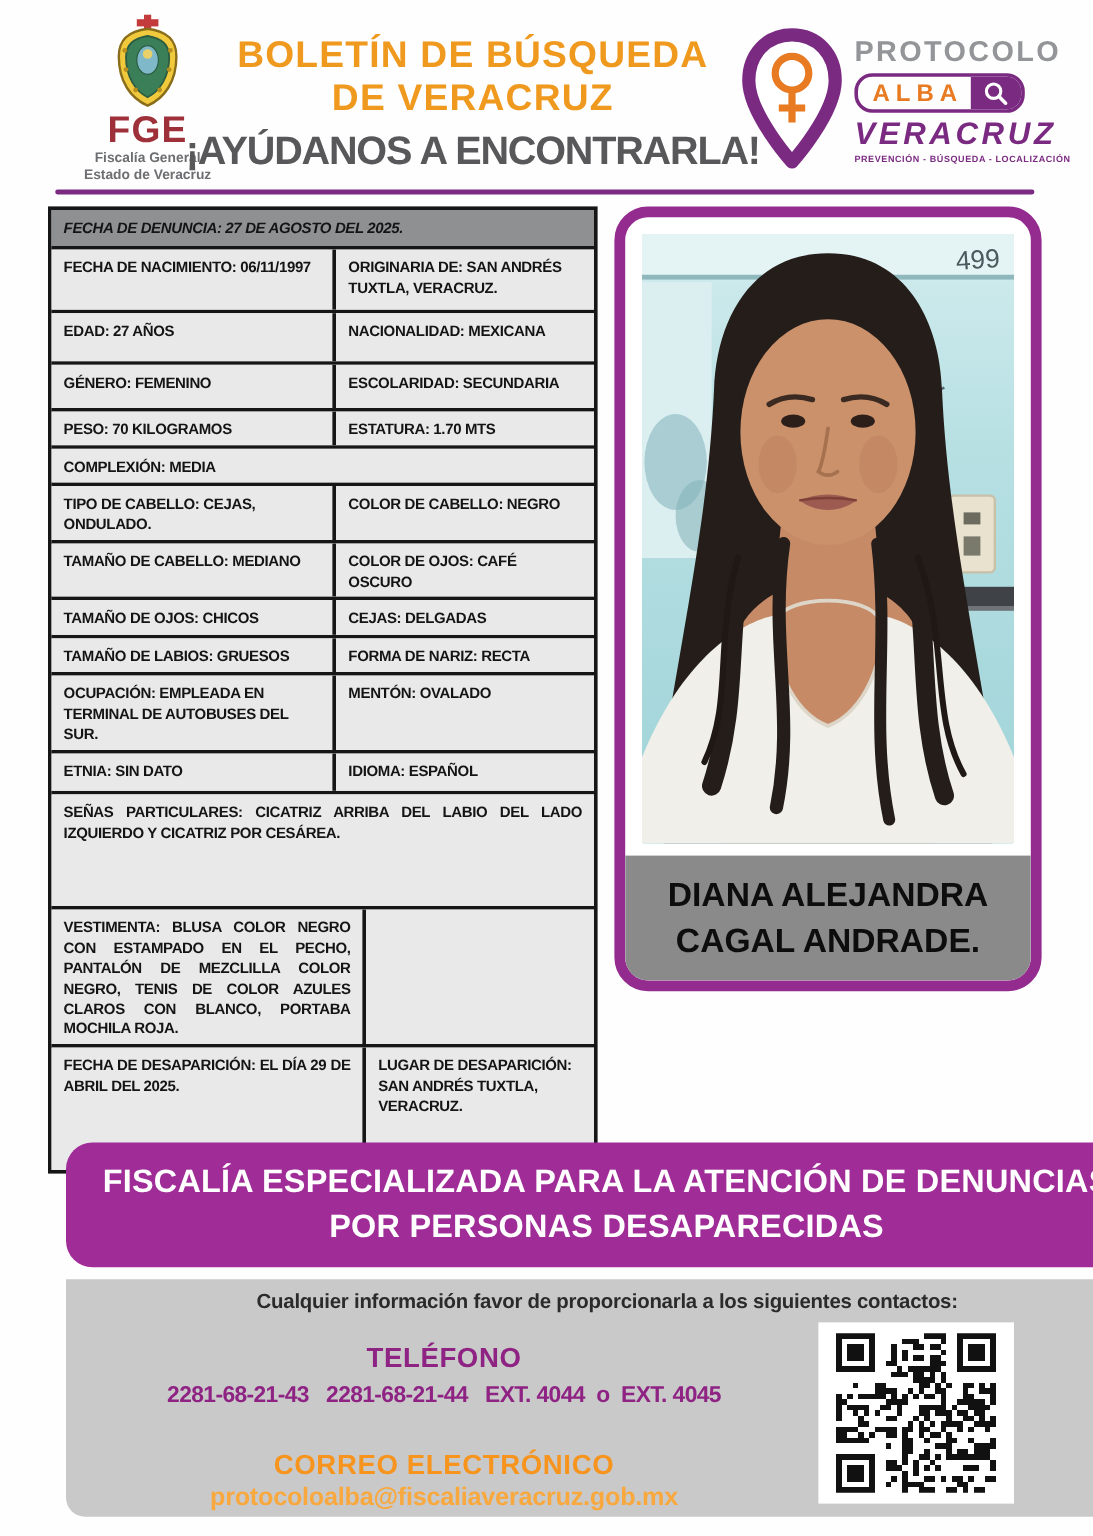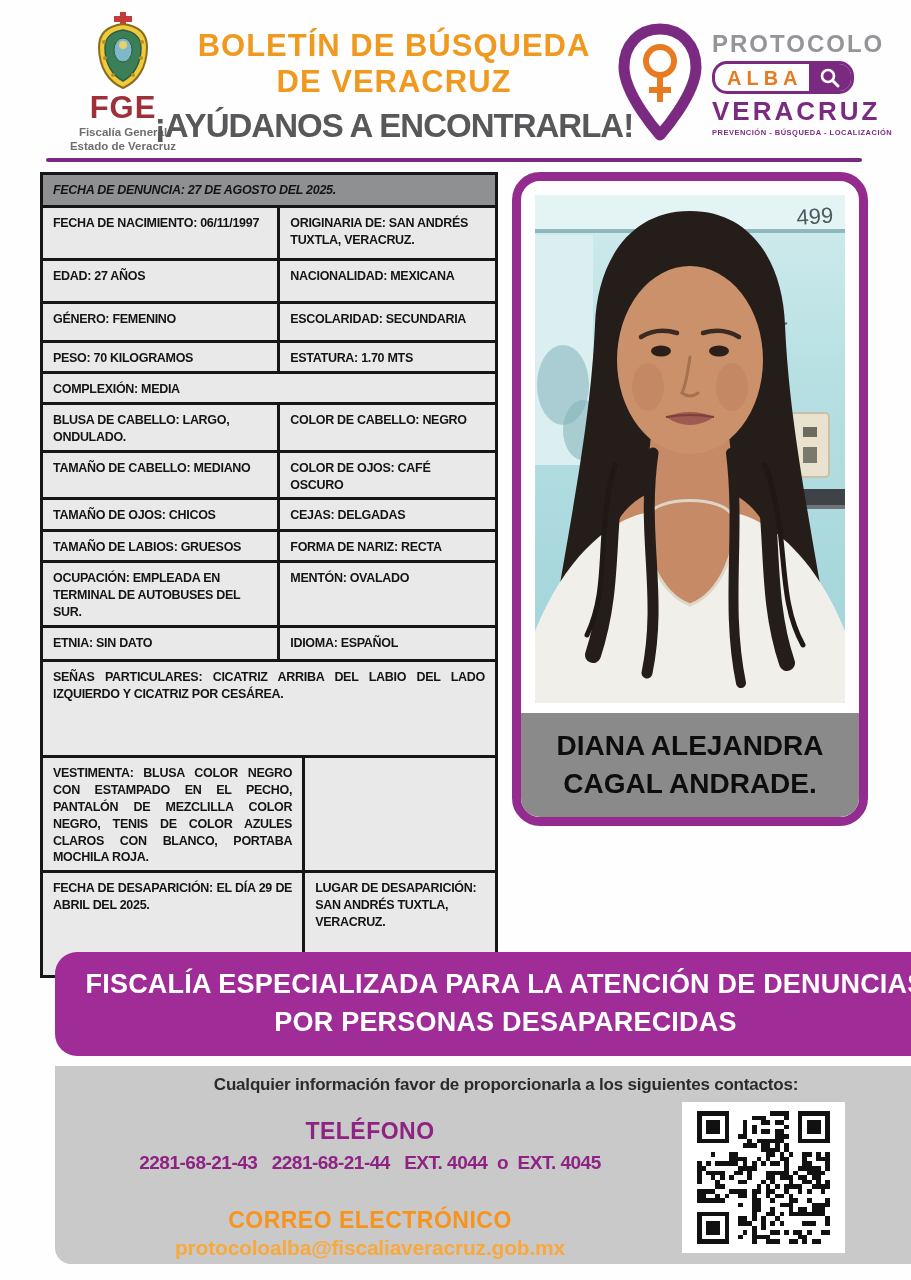--- a/index.html
+++ b/index.html
@@ -17,21 +17,21 @@
   .titles { position:absolute; left:150px; top:28px; width:488px; text-align:center; }
   .title-line { font-size:31px; font-weight:800; letter-spacing:1px; color:var(--title-orange,#f0991f); line-height:1.15; }
   .subtitle { font-size:33px; font-weight:800; letter-spacing:-1px; color:var(--subtitle-gray,#58585a); margin-top:8px; white-space:nowrap; }
 
   .alba { position:absolute; left:616px; top:22px; display:flex; gap:8px; align-items:flex-start; }
   .alba-text { padding-top:10px; }
   .alba-protocolo { font-size:24px; font-weight:700; letter-spacing:2px; color:#939598; line-height:1; }
   .alba-pill { display:inline-flex; align-items:stretch; border:3px solid var(--divider-purple,#7b2a82); border-radius:15px; margin:5px 0 4px; overflow:hidden; }
   .alba-word { font-size:20px; font-weight:800; letter-spacing:5px; color:var(--alba-orange,#e87a22); padding:2px 6px 1px 12px; line-height:1.2; }
   .alba-search { background:var(--divider-purple,#7b2a82); width:42px; display:flex; align-items:center; justify-content:center; }
-  .alba-veracruz { font-size:26px; font-weight:800; letter-spacing:3px; color:var(--divider-purple,#7b2a82); line-height:1; }
+  .alba-veracruz { font-size:26px; font-weight:800; letter-spacing:3px; color:var(--divider-purple,#7b2a82); line-height:1;font-style:italic; }
   .alba-tagline { font-size:7.5px; font-weight:700; letter-spacing:0.5px; color:var(--divider-purple,#7b2a82); margin-top:4px; }
 
   .divider { position:absolute; left:46px; top:158px; width:816px; height:4px; background:var(--divider-purple,#7b2a82); border-radius:2px; }
 
   
   .details { position:absolute; left:40px; top:172px; width:458px; border:3px solid #161616; }
   .d-row { display:flex; border-top:3px solid #161616; }
   .d-row:first-child { border-top:none; }
   .cell { background:var(--cell-gray,#e9e9e9); padding:7px 10px 4px; font-size:12.5px; font-weight:700; letter-spacing:-0.3px; line-height:1.35; color:#141414; }
   .cell.l { flex:0 0 52.5%; border-right:3px solid #161616; }
@@ -142,21 +142,21 @@
       <div class="cell r">ESCOLARIDAD: SECUNDARIA</div>
     </div>
     <div class="d-row" style="min-height:31px">
       <div class="cell l">PESO: 70 KILOGRAMOS</div>
       <div class="cell r">ESTATURA: 1.70 MTS</div>
     </div>
     <div class="d-row" style="min-height:30px">
       <div class="cell r">COMPLEXIÓN: MEDIA</div>
     </div>
     <div class="d-row" style="min-height:40px">
-      <div class="cell l">BLUSA DE CABELLO: LARGO, ONDULADO.</div>
+      <div class="cell l">TIPO DE CABELLO: CEJAS, ONDULADO.</div>
       <div class="cell r">COLOR DE CABELLO: NEGRO</div>
     </div>
     <div class="d-row" style="min-height:34px">
       <div class="cell l">TAMAÑO DE CABELLO: MEDIANO</div>
       <div class="cell r">COLOR DE OJOS: CAFÉ OSCURO</div>
     </div>
     <div class="d-row" style="min-height:32px">
       <div class="cell l">TAMAÑO DE OJOS: CHICOS</div>
       <div class="cell r">CEJAS: DELGADAS</div>
     </div>

